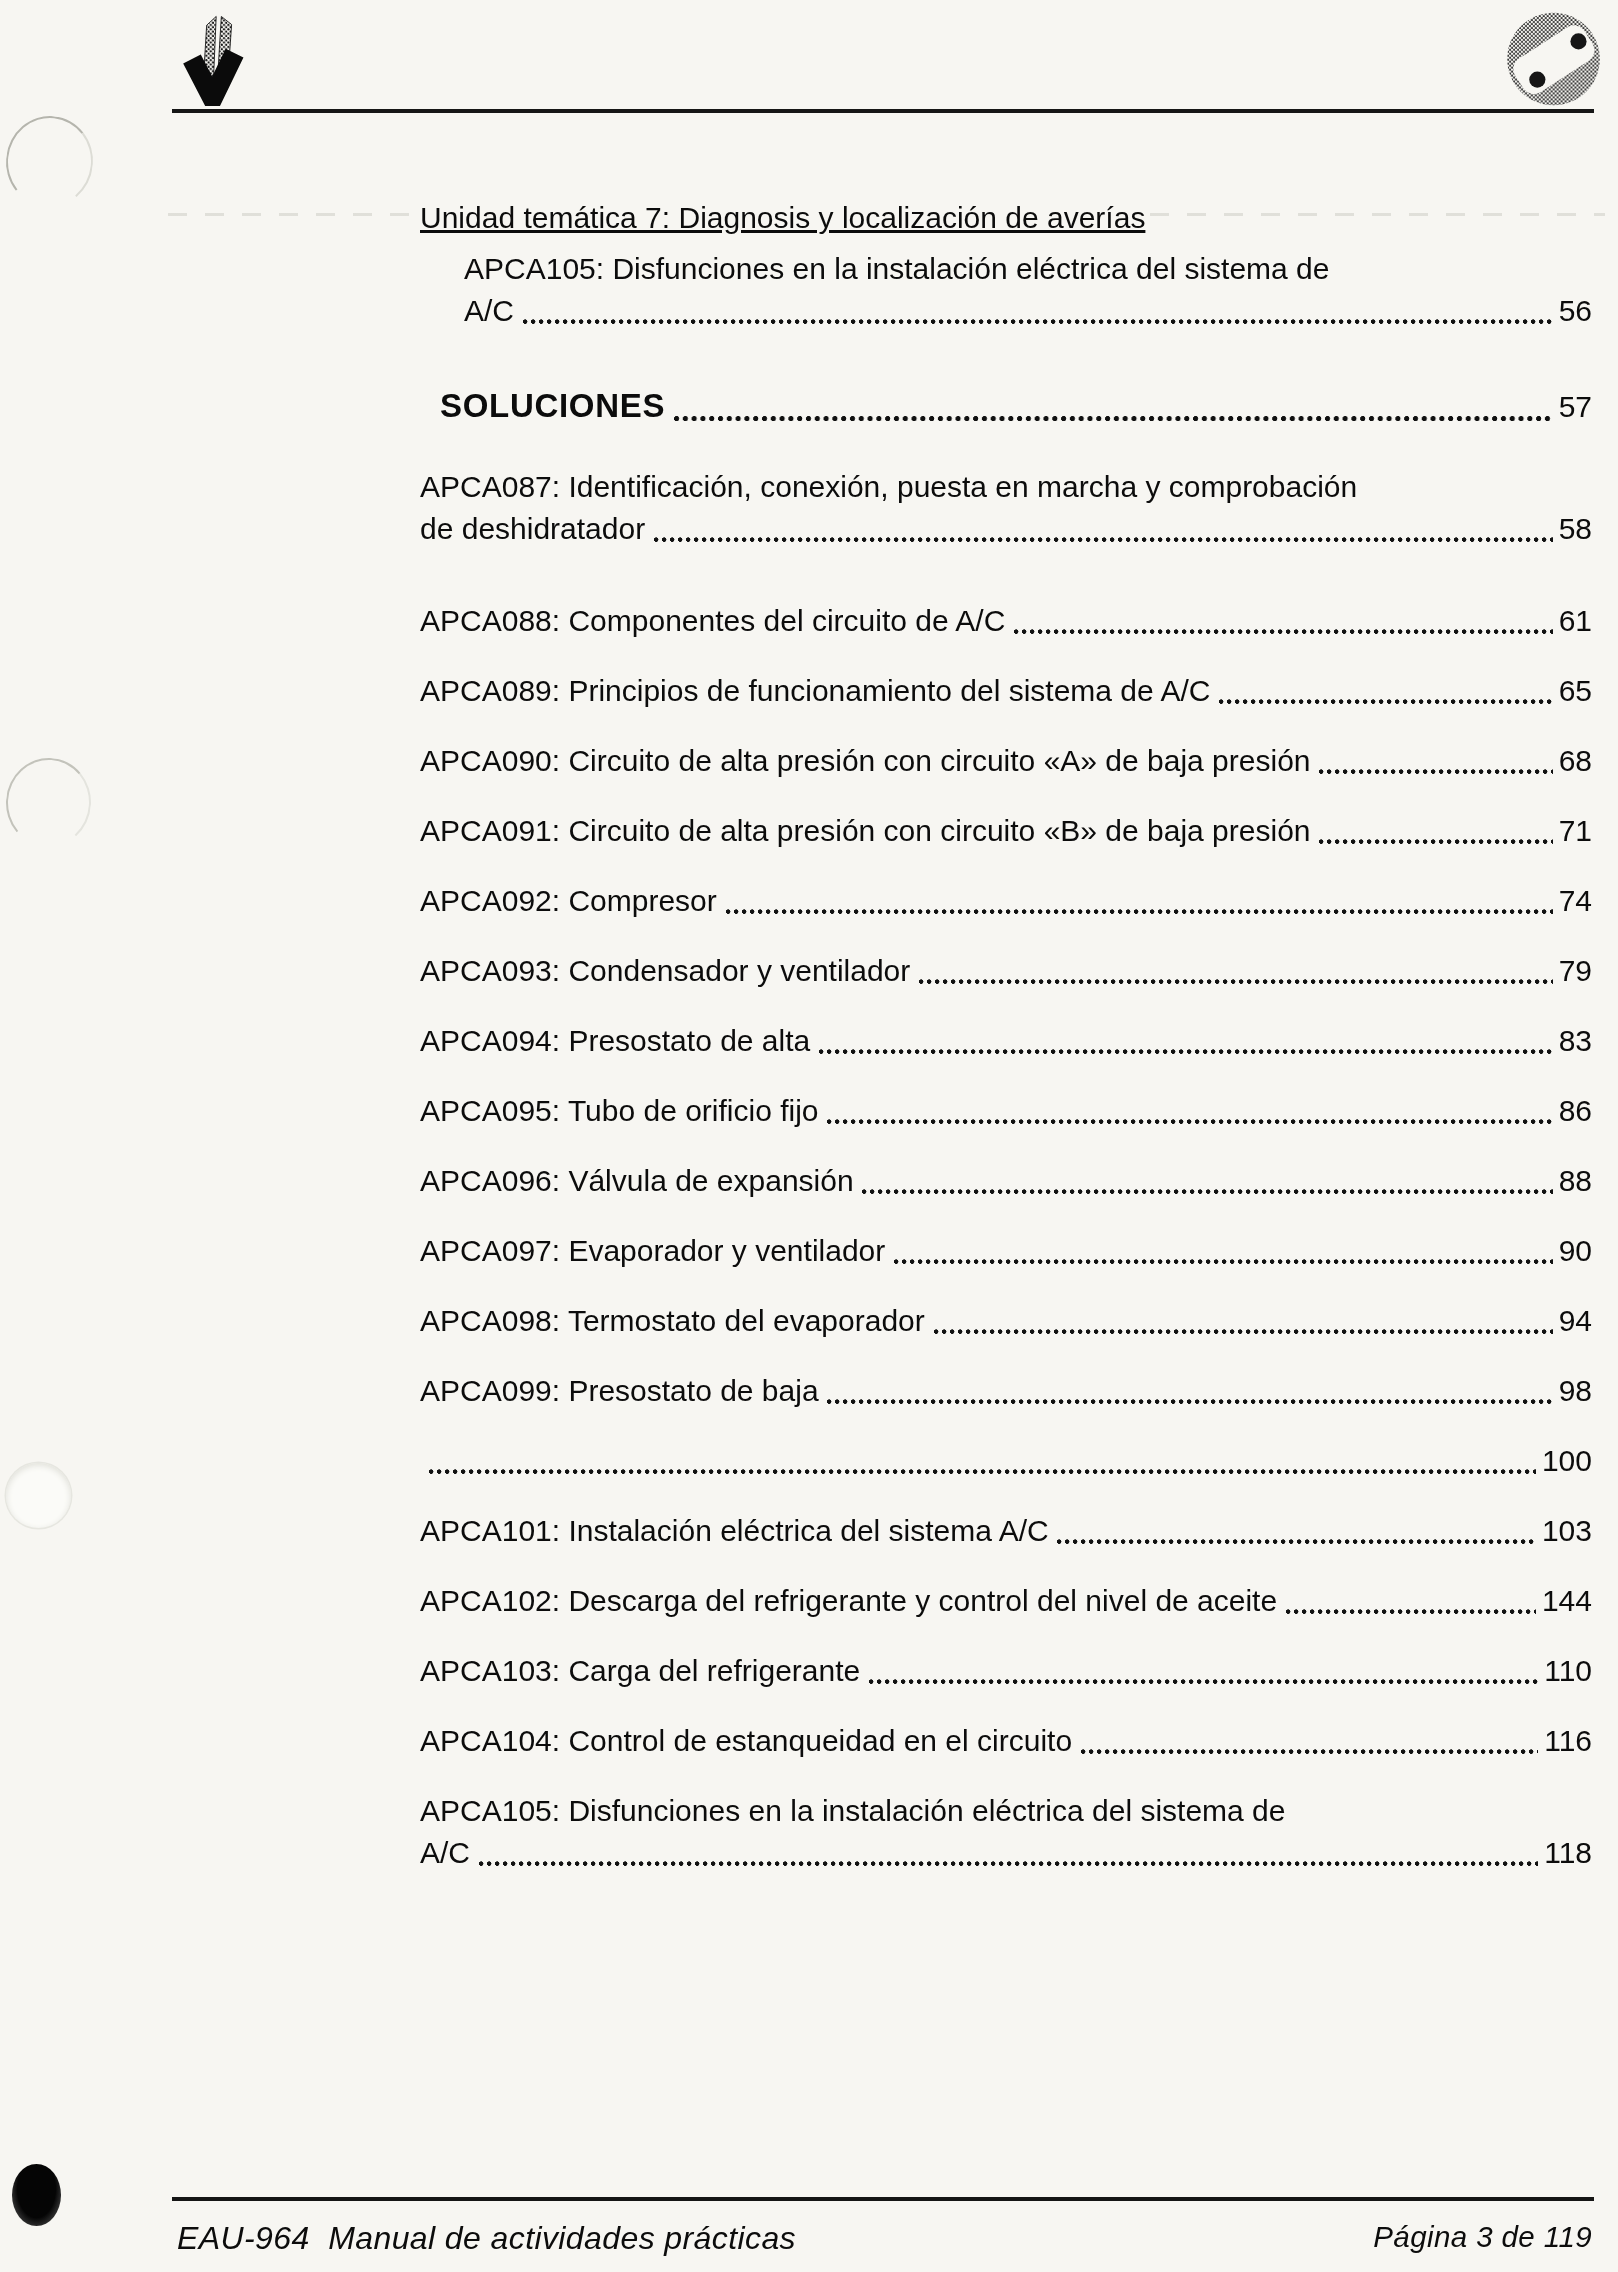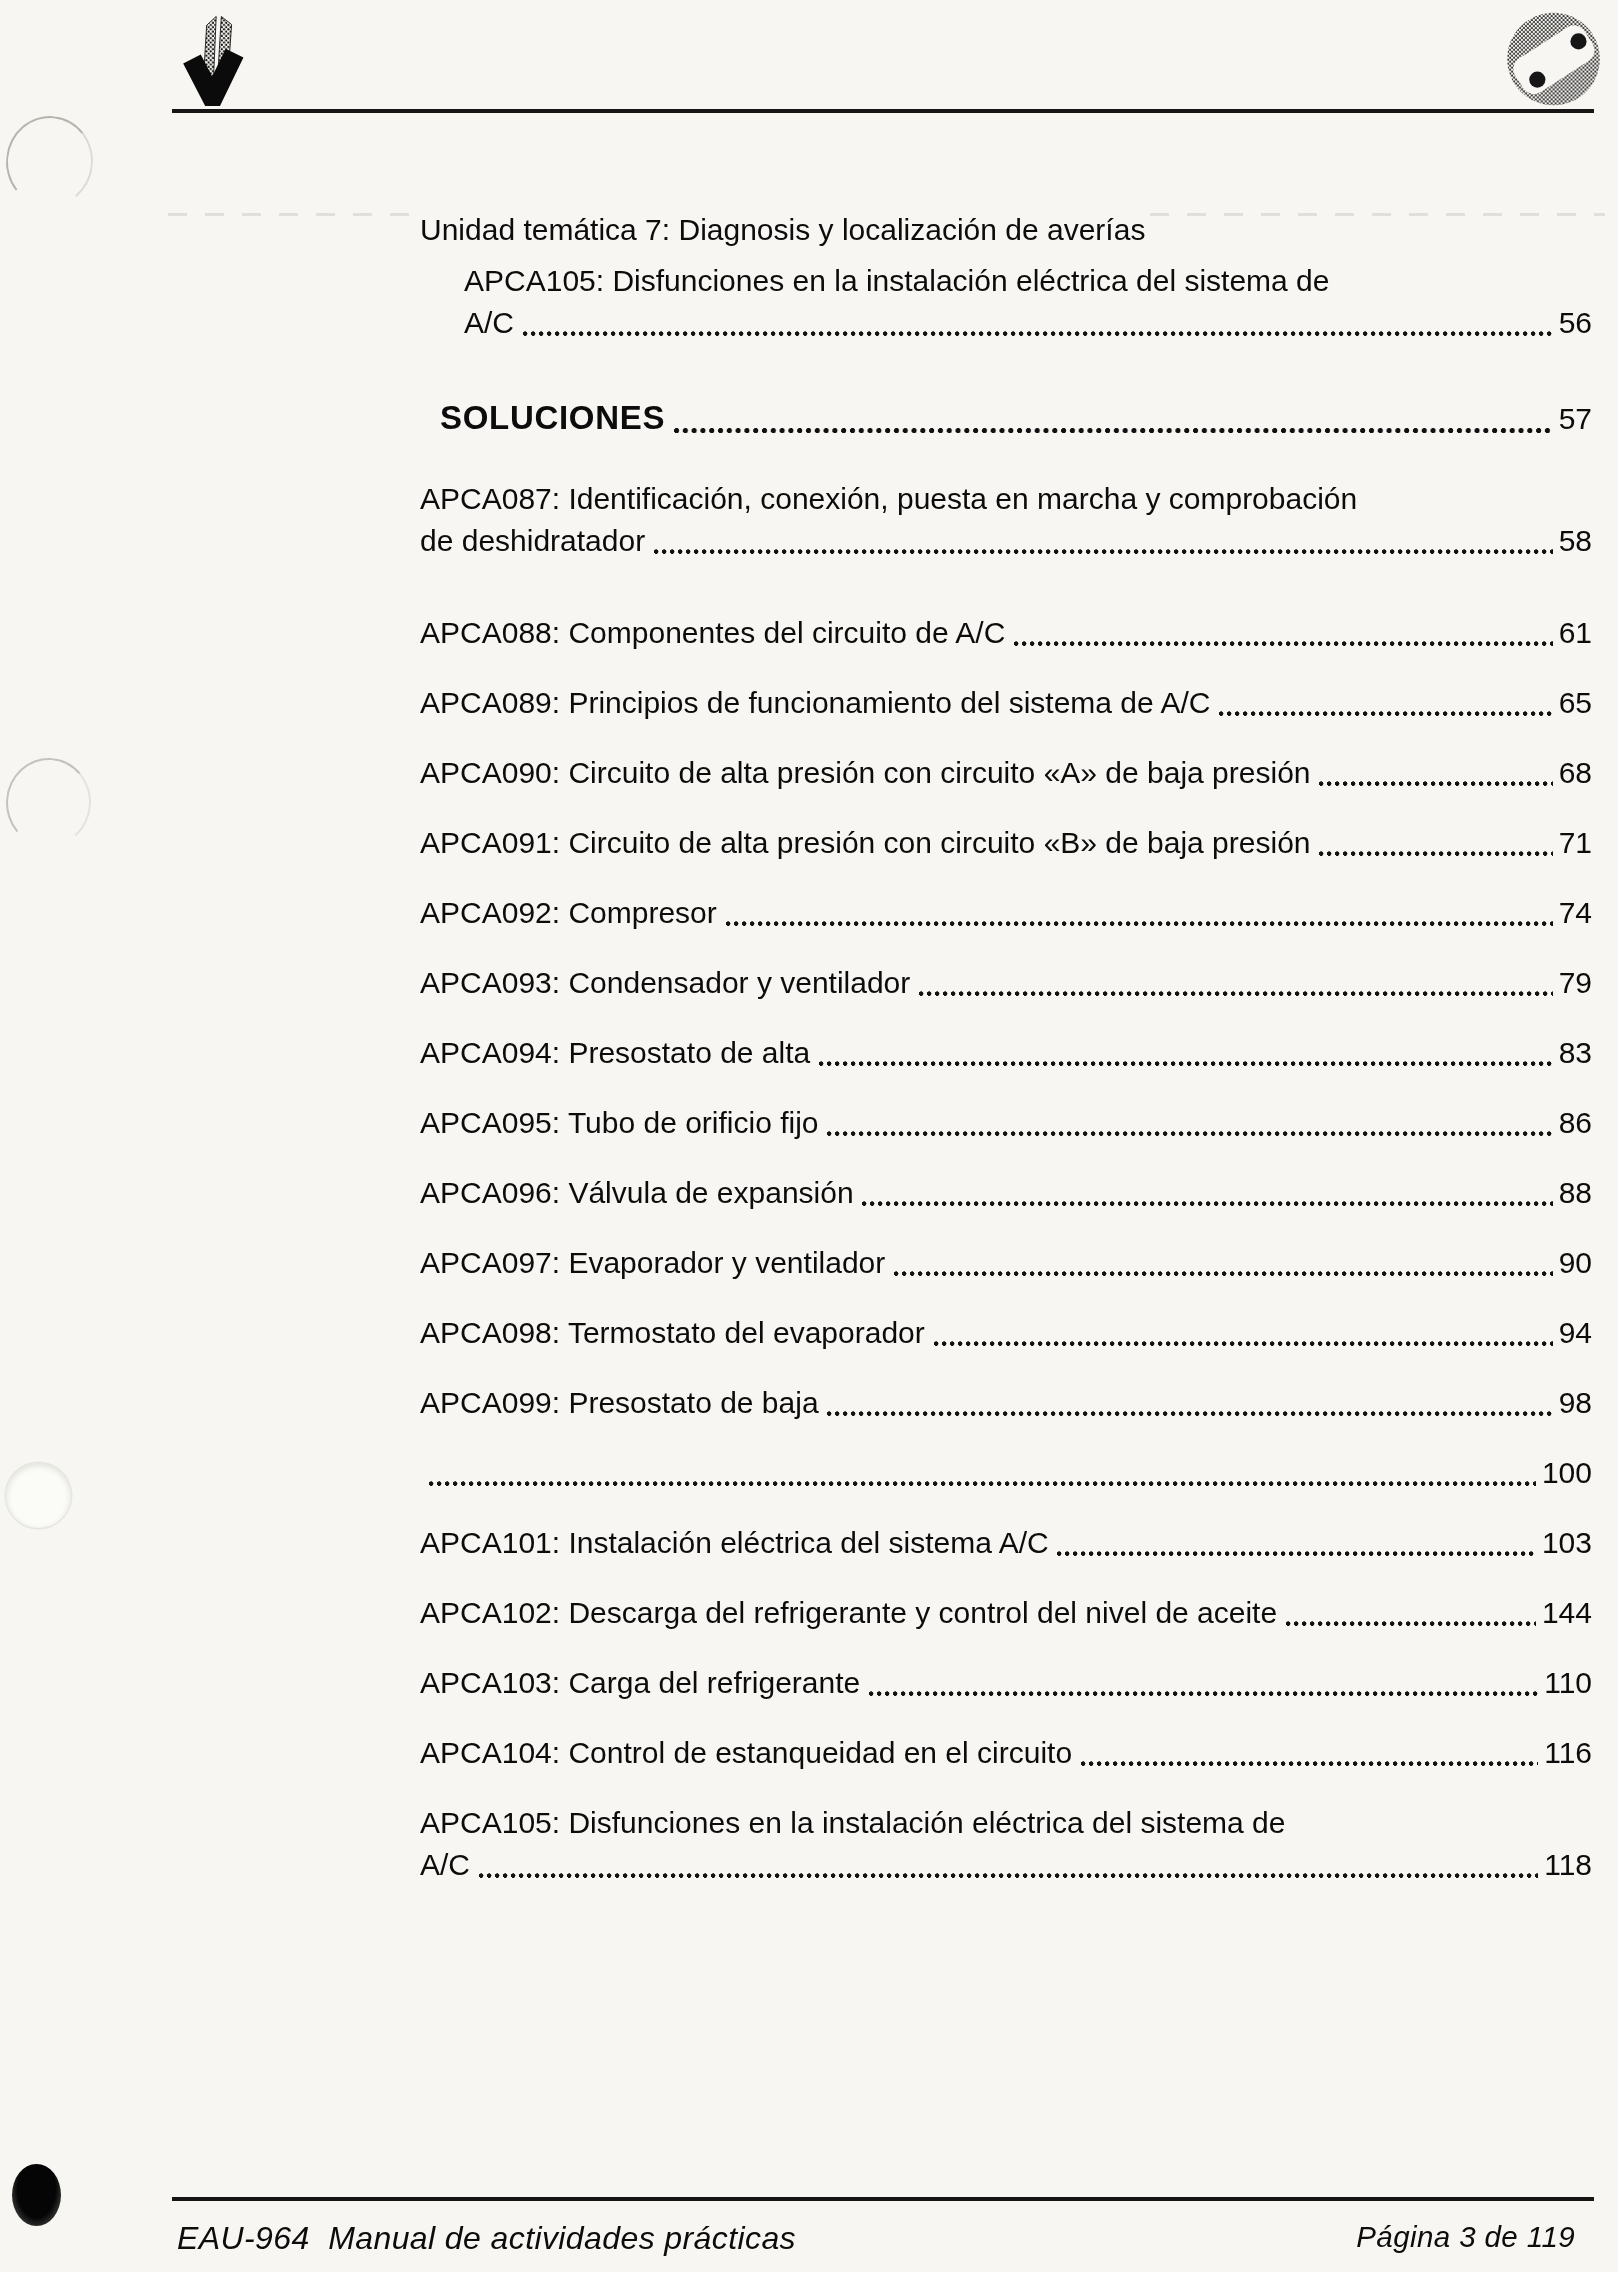--- a/index.html
+++ b/index.html
@@ -19,21 +19,21 @@
   .smudge{position:absolute;top:213px;height:2.9px;opacity:.5;
     background:repeating-linear-gradient(90deg,#c9c9c1 0 19px,transparent 19px 37px);}
   .smudge-l{left:168px;width:243px;}
   .smudge-r{left:1150px;width:455px;}
   
   .toc{
     position:absolute;left:420px;top:193px;width:1172px;
     font-size:30px;line-height:42px;
   }
   .toc-row{margin-top:28px;}
-  .toc-row:first-child{margin-top:16px;}
+  .toc-row:first-child{margin-top:4px;text-decoration:underline;}
   .toc-row.tight{margin-top:8.8px;}
   .toc-row.heading{margin-top:53px;}
   .toc-row.after-heading{margin-top:38px;}
   .toc-row.first-single{margin-top:50px;}
   .toc-row.indent{padding-left:44px;}
   .flexline{display:flex;align-items:baseline;}
   .t,.pg,.l1{white-space:nowrap;}
   .leader{
     flex:1 1 auto;min-width:29.5px;align-self:flex-end;height:11px;
     margin:0 5.9px 5.9px 8.8px;
@@ -42,21 +42,21 @@
   }
   .heading .t{font-weight:bold;font-size:33px;letter-spacing:0.7px;margin-left:20px;}
   .heading .leader{
     margin-bottom:5.2px;
     background-image:radial-gradient(circle at 2.6px 6.6px,#101010 2.3px,transparent 2.9px);
     background-size:8.8px 11px;
   }
   
   .footer-rule{position:absolute;left:172px;right:24px;top:2197px;height:3.7px;background:#151515;}
   .footer-left{position:absolute;left:177px;top:2220px;font-size:32px;font-style:italic;letter-spacing:0.4px;}
-  .footer-right{position:absolute;right:43px;top:2220px;font-size:29.5px;font-style:italic;letter-spacing:0.4px;}
+  .footer-right{position:absolute;right:26px;top:2220px;font-size:29.5px;font-style:italic;letter-spacing:0.4px;}
   
   .arc1{position:absolute;left:5.9px;top:116px;width:83px;height:87px;border-radius:50%;
     border:2.2px solid #b5b5ad;border-bottom-color:transparent;border-right-color:#dcdcd5;transform:rotate(6deg);}
   .arc2{position:absolute;left:5.9px;top:758px;width:81px;height:85px;border-radius:50%;
     border:2.2px solid #c3c3bb;border-bottom-color:transparent;border-right-color:#e4e4de;transform:rotate(4deg);}
   .hole3{position:absolute;left:5.9px;top:1463px;width:65px;height:65px;border-radius:50%;
     background:#fbfbf8;box-shadow:0 0 0 1.5px #e6e6e0, inset 0 2.2px 5.9px #e0e0d9;}
   .blob{position:absolute;left:11.8px;top:2164px;width:49px;height:62px;border-radius:50%;
     background:radial-gradient(ellipse at 50% 40%, #050505 55%, #3a3a3a 78%, #a2a29a 100%);}
 </style>

